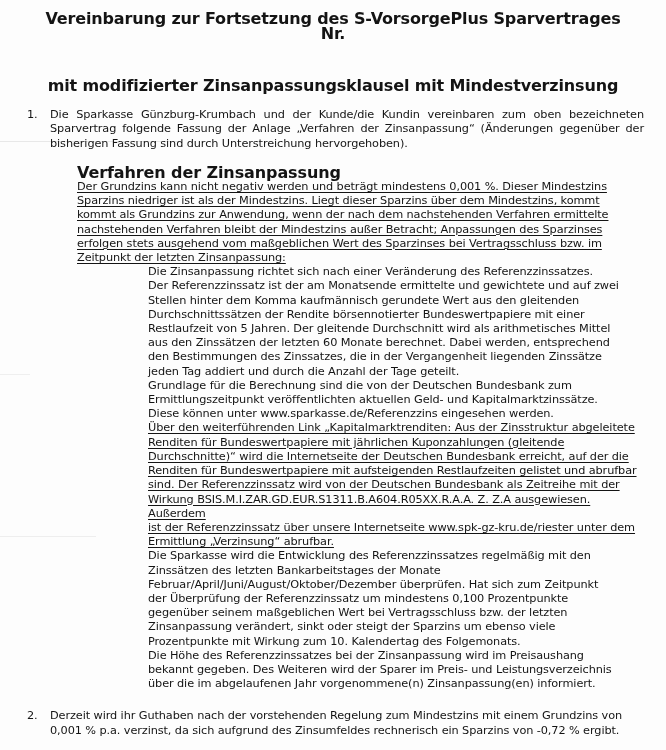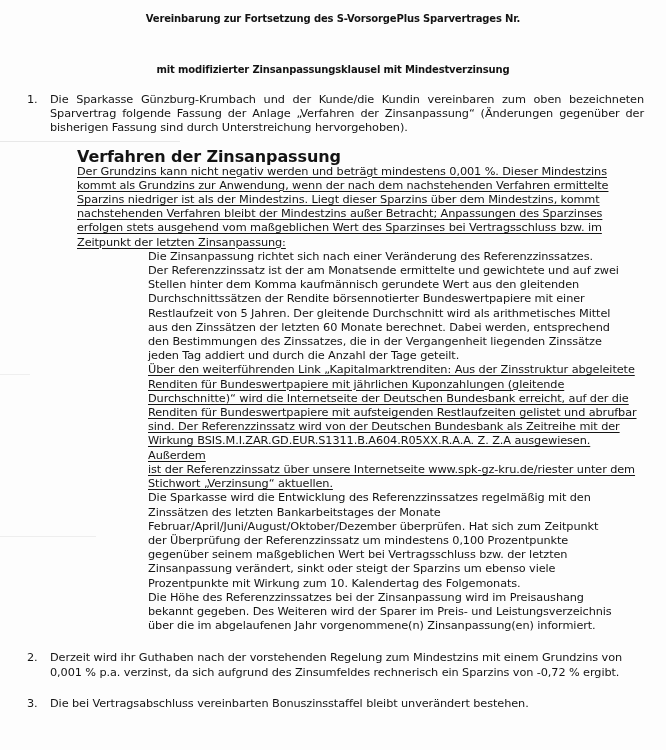--- a/index.html
+++ b/index.html
@@ -35,21 +35,21 @@
     background: #e8e8e8;
     pointer-events: none;
   }
   .streak-a { top: 141px; width: 180px; }
   .streak-b { top: 374px; width: 30px; opacity: .7; }
   .streak-c { top: 536px; width: 96px; opacity: .75; }
 
   .doc-title {
     text-align: center;
     font-weight: bold;
-    font-size: 10px;
+    font-size: 16px;
     line-height: 15.4px;
     letter-spacing: -0.15px;
     padding-top: 11px;
     margin: 0 44px 0 44px;
   }
   .doc-title .line2 { display: block; margin-top: 36px; }
 
   
   .olist {
     margin: 0;
@@ -132,43 +132,44 @@
     <li class="oitem" id="item-1">
       <span class="marker">1.</span>
       <p class="justified">Die Sparkasse Günzburg-Krumbach und der Kunde/die Kundin vereinbaren zum oben bezeichneten Sparvertrag folgende Fassung der Anlage „Verfahren der Zinsanpassung“ (Änderungen gegenüber der bisherigen Fassung sind durch Unterstreichung hervorgehoben).</p>
 
       <div class="block-indent">
 
         <p class="sub-head">Verfahren der Zinsanpassung</p>
 
         <div>
           <span class="uline">Der Grundzins kann nicht negativ werden und beträgt mindestens 0,001 %. Dieser Mindestzins</span>
+          <span class="uline">Sparzins niedriger ist als der Mindestzins. Liegt dieser Sparzins über dem Mindestzins, kommt</span>
           <span class="uline">kommt als Grundzins zur Anwendung, wenn der nach dem nachstehenden Verfahren ermittelte</span>
-          <span class="uline">Sparzins niedriger ist als der Mindestzins. Liegt dieser Sparzins über dem Mindestzins, kommt</span>
           <span class="uline">nachstehenden Verfahren bleibt der Mindestzins außer Betracht; Anpassungen des Sparzinses</span>
           <span class="uline">erfolgen stets ausgehend vom maßgeblichen Wert des Sparzinses bei Vertragsschluss bzw. im</span>
           <span class="uline">Zeitpunkt der letzten Zinsanpassung:</span>
         </div>
 
         <div class="block-indent-deep">
 
           <p class="para gap">Die Zinsanpassung richtet sich nach einer Veränderung des Referenzzinssatzes.</p>
 
           <p class="para gap">Der Referenzzinssatz ist der am Monatsende ermittelte und gewichtete und auf zwei Stellen hinter dem Komma kaufmännisch gerundete Wert aus den gleitenden Durchschnittssätzen der Rendite börsennotierter Bundeswertpapiere mit einer Restlaufzeit von 5 Jahren. Der gleitende Durchschnitt wird als arithmetisches Mittel aus den Zinssätzen der letzten 60 Monate berechnet. Dabei werden, entsprechend den Bestimmungen des Zinssatzes, die in der Vergangenheit liegenden Zinssätze jeden Tag addiert und durch die Anzahl der Tage geteilt.</p>
 
+          <p class="para gap">Grundlage für die Berechnung sind die von der Deutschen Bundesbank zum Ermittlungszeitpunkt veröffentlichten aktuellen Geld- und Kapitalmarktzinssätze. Diese können unter www.sparkasse.de/Referenzzins eingesehen werden.</p>
 
           <div>
             <span class="uline">Über den weiterführenden Link „Kapitalmarktrenditen: Aus der Zinsstruktur abgeleitete</span>
             <span class="uline">Renditen für Bundeswertpapiere mit jährlichen Kuponzahlungen (gleitende</span>
             <span class="uline">Durchschnitte)“ wird die Internetseite der Deutschen Bundesbank erreicht, auf der die</span>
             <span class="uline">Renditen für Bundeswertpapiere mit aufsteigenden Restlaufzeiten gelistet und abrufbar</span>
             <span class="uline">sind. Der Referenzzinssatz wird von der Deutschen Bundesbank als Zeitreihe mit der</span>
             <span class="uline">Wirkung BSIS.M.I.ZAR.GD.EUR.S1311.B.A604.R05XX.R.A.A.  Z.  Z.A ausgewiesen. Außerdem</span>
             <span class="uline">ist der Referenzzinssatz über unsere Internetseite www.spk-gz-kru.de/riester unter dem</span>
-            <span class="uline">Stichwort „Verzinsung“ aktuellen.</span>
+            <span class="uline">Ermittlung „Verzinsung“ abrufbar.</span>
           </div>
 
           <p class="para gap">Die Sparkasse wird die Entwicklung des Referenzzinssatzes regelmäßig mit den Zinssätzen des letzten Bankarbeitstages der Monate Februar/April/Juni/August/Oktober/Dezember überprüfen. Hat sich zum Zeitpunkt der Überprüfung der Referenzzinssatz um mindestens 0,100 Prozentpunkte gegenüber seinem maßgeblichen Wert bei Vertragsschluss bzw. der letzten Zinsanpassung verändert, sinkt oder steigt der Sparzins um ebenso viele Prozentpunkte mit Wirkung zum 10. Kalendertag des Folgemonats.</p>
 
           <p class="para gap">Die Höhe des Referenzzinssatzes bei der Zinsanpassung wird im Preisaushang bekannt gegeben. Des Weiteren wird der Sparer im Preis- und Leistungsverzeichnis über die im abgelaufenen Jahr vorgenommene(n) Zinsanpassung(en) informiert.</p>
 
         </div>
       </div>
     </li>
 

